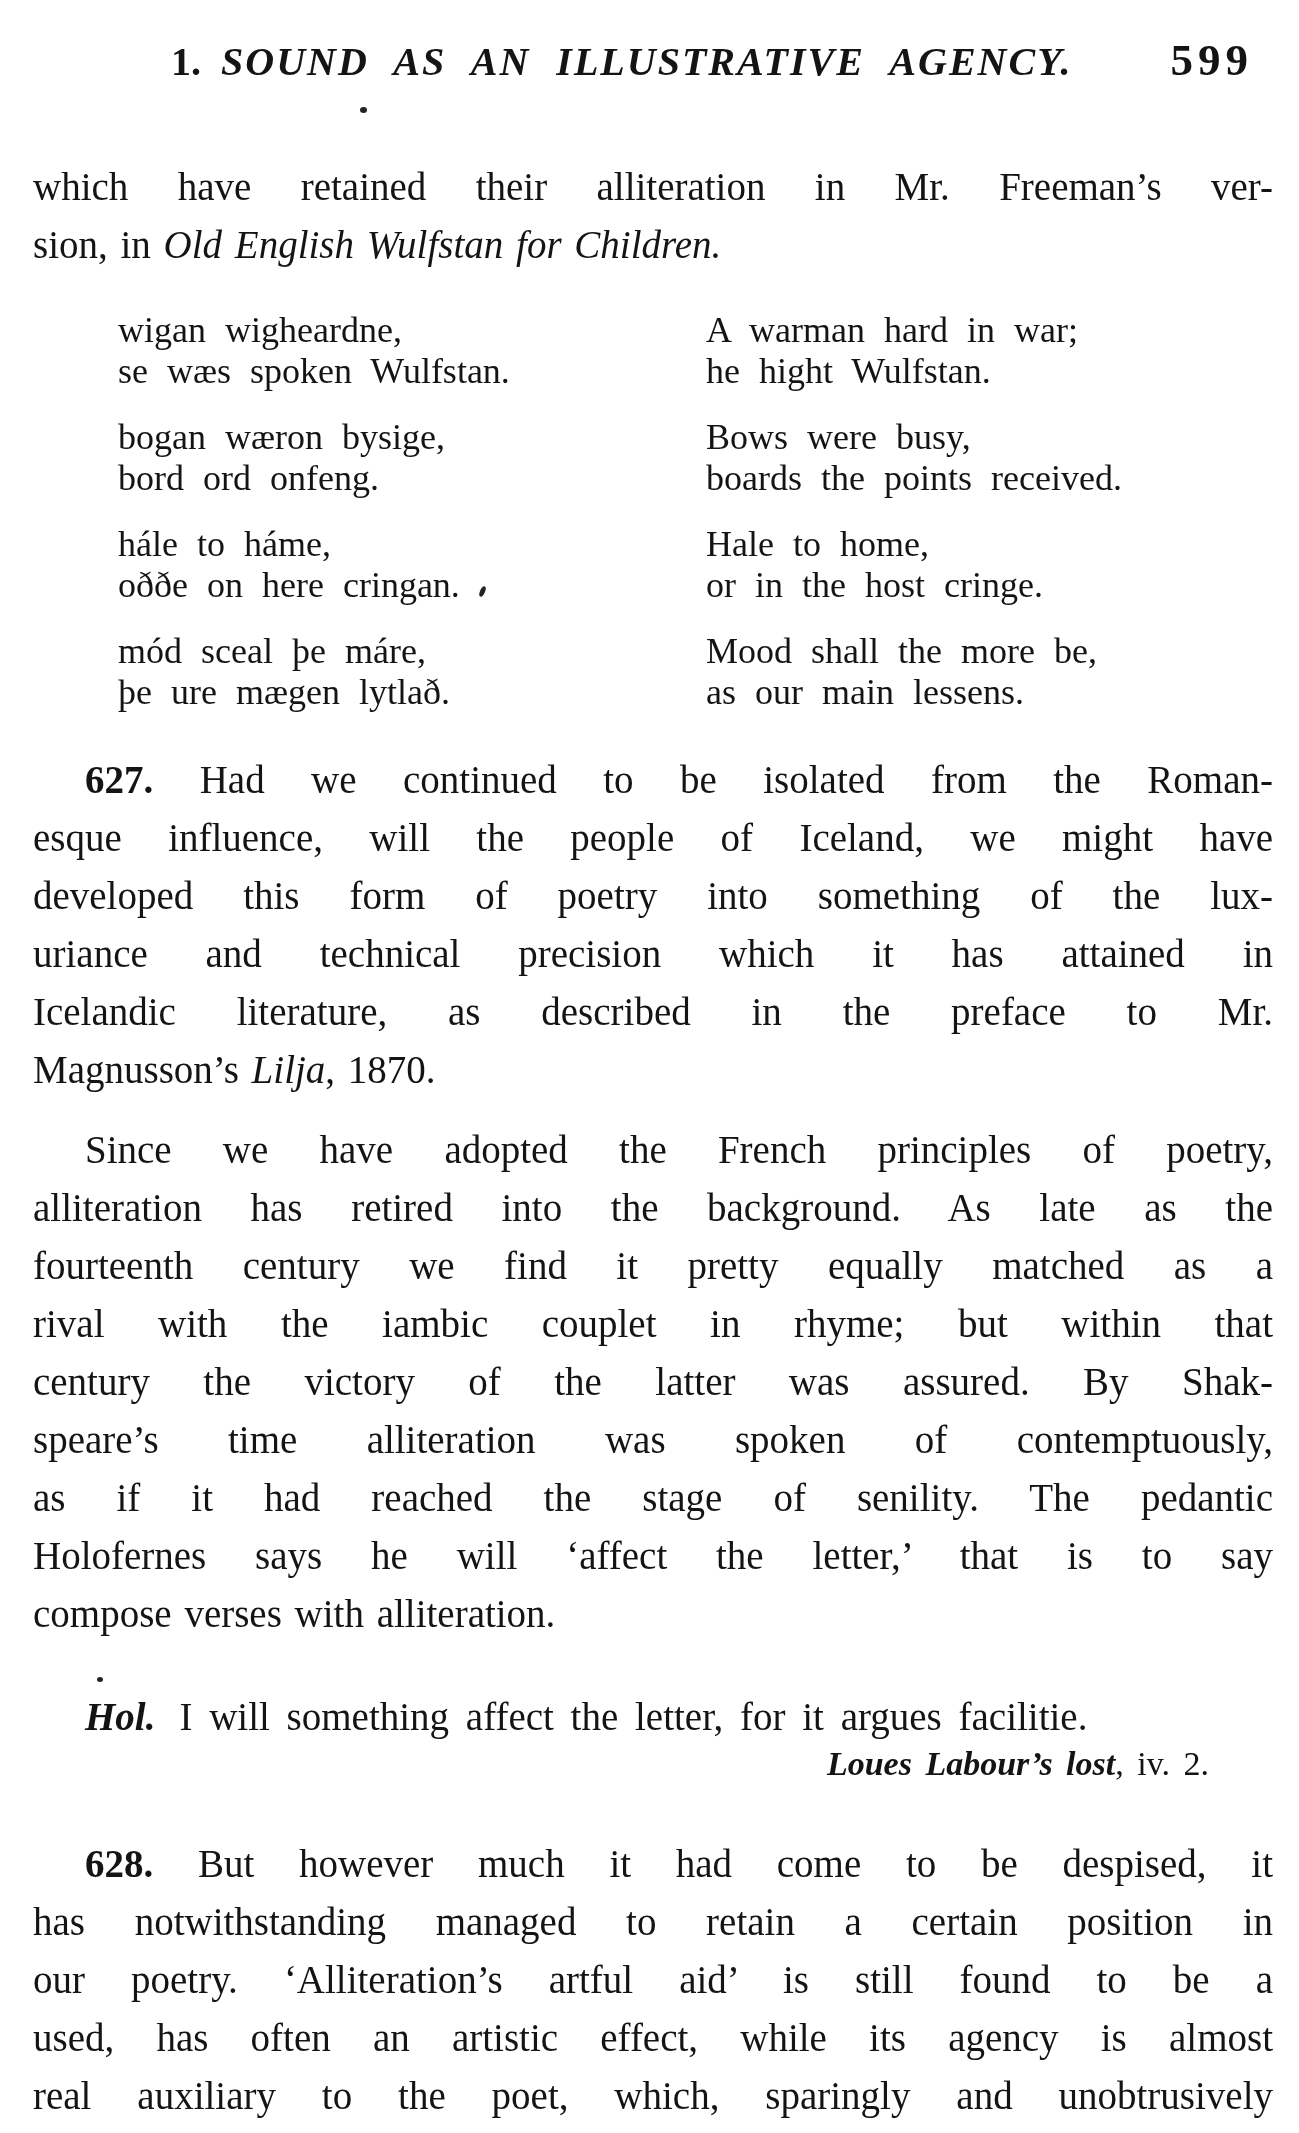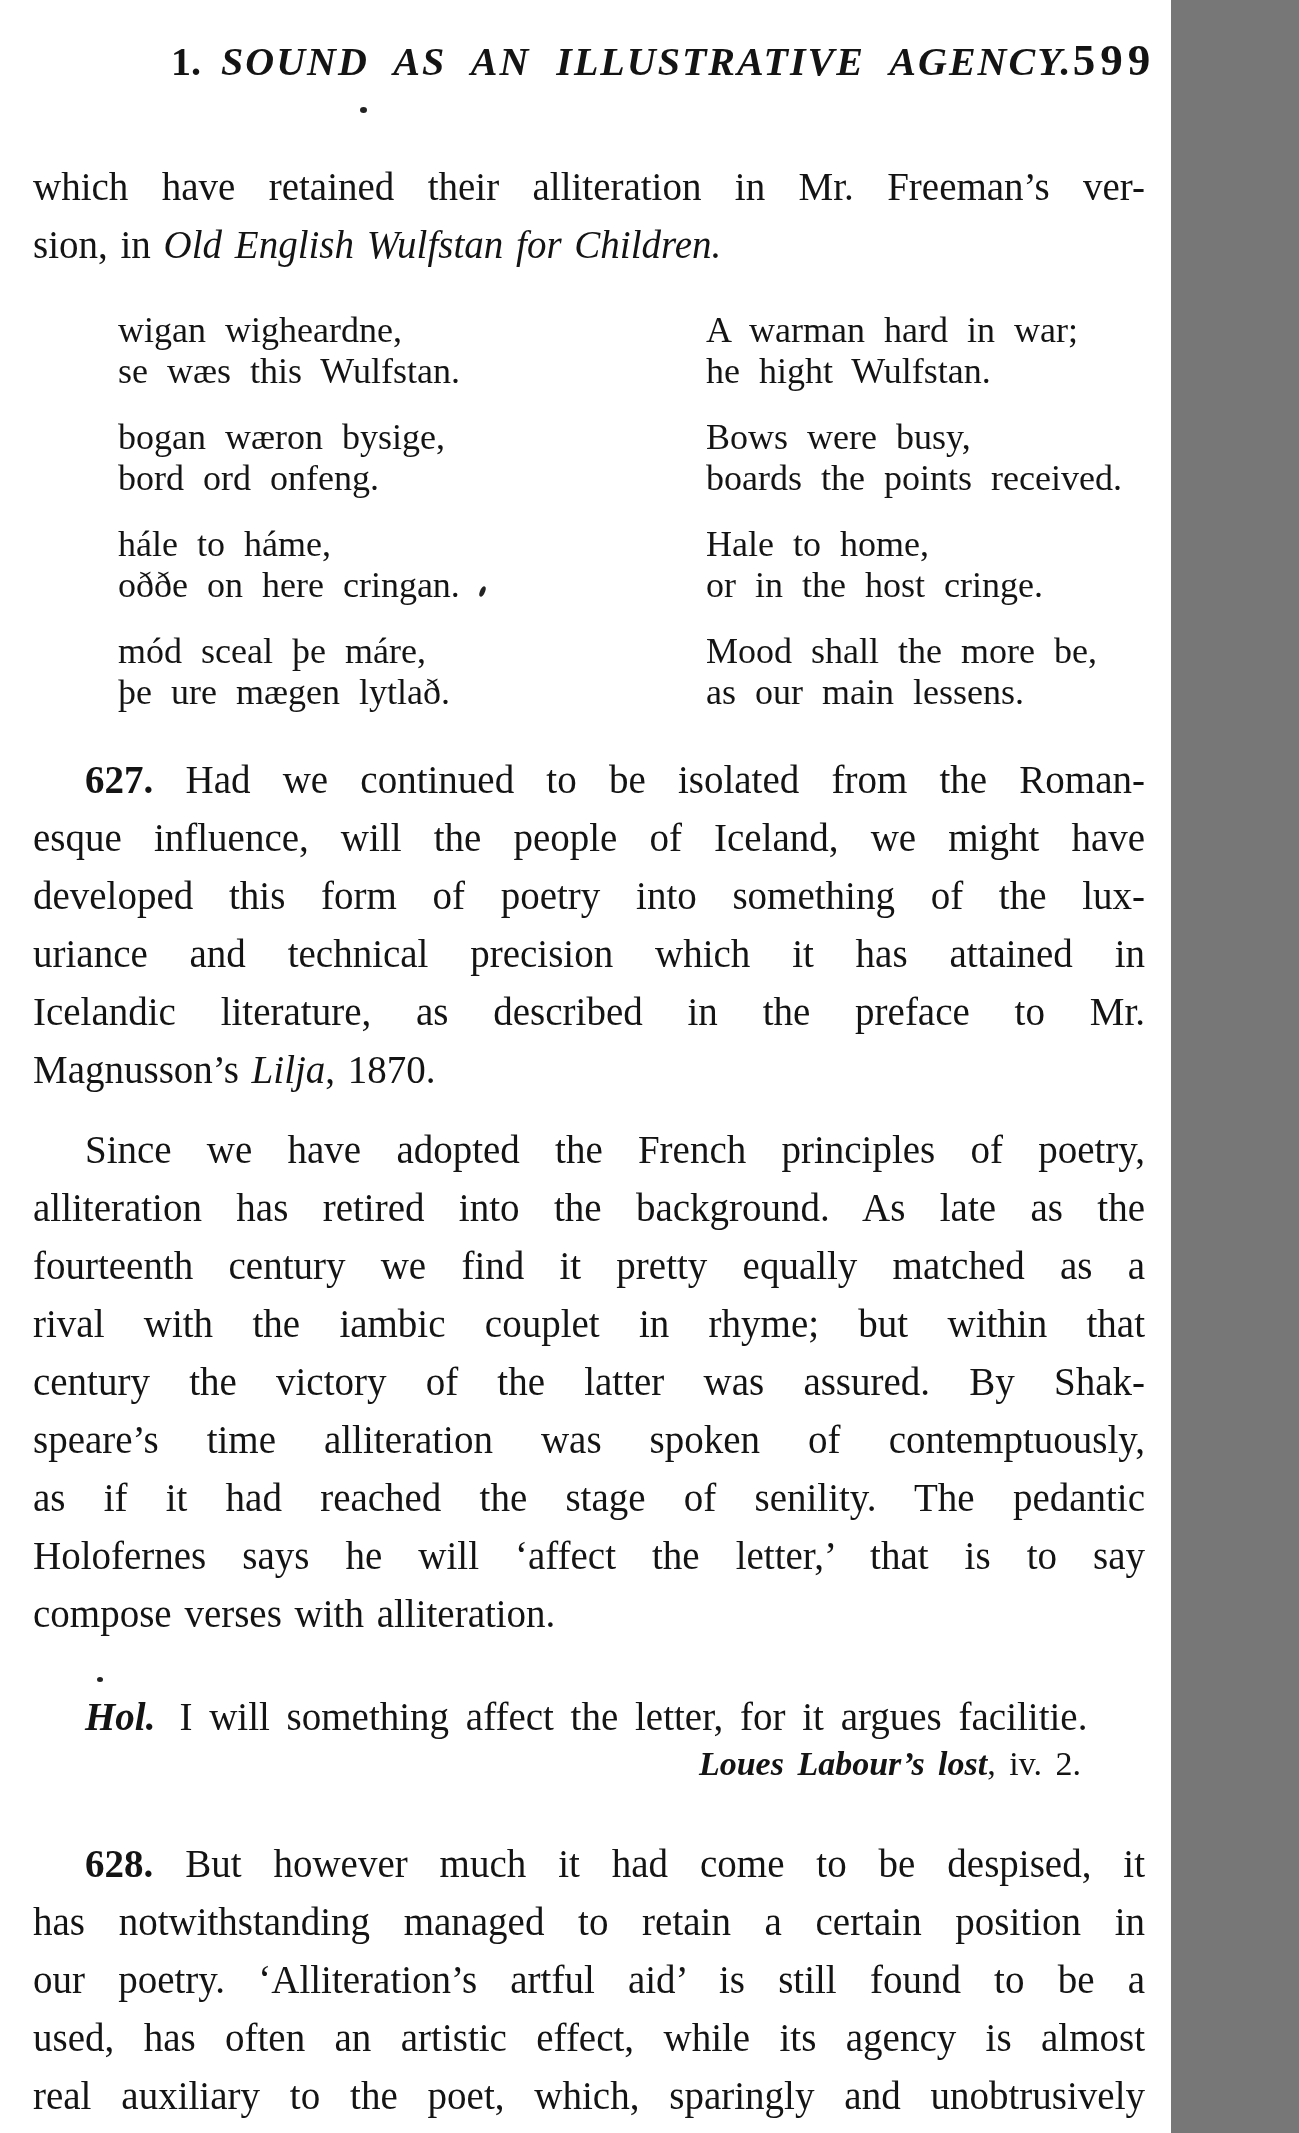--- a/index.html
+++ b/index.html
@@ -1,18 +1,18 @@
 <!DOCTYPE html>
 <html><head>
 <meta charset="utf-8">
 <style>
   html,body{margin:0;padding:0;background:#777;}
   .page{
     position:relative;
-    width:1171px;height:2133px;
+    width:1299px;height:2133px;
     background:#ffffff;
     color:#141414;
     font-family:"Liberation Serif", serif;
     box-sizing:border-box;
     padding:34px 26px 0 33px;
     overflow:hidden;
   }
   
   .header{display:flex;align-items:baseline;}
   .header-title{
@@ -83,21 +83,21 @@
 
   <section class="intro">
       <div class="line justify"><span class="seg-n">which have retained their alliteration in Mr. Freeman’s ver-</span></div>
       <div class="line"><span class="seg-n">sion, in </span><span class="seg-i">Old English Wulfstan for Children.</span></div>
     </section>
 
   <section class="verse" id="verse">
       <div class="stanza">
         <div class="vcol">
           <div class="vline">wigan wigheardne,</div>
-          <div class="vline">se wæs this Wulfstan.</div>
+          <div class="vline">se wæs spoken Wulfstan.</div>
         </div>
         <div class="vcol">
           <div class="vline">A warman hard in war;</div>
           <div class="vline">he hight Wulfstan.</div>
         </div>
       </div>
       <div class="stanza">
         <div class="vcol">
           <div class="vline">bogan wæron bysige,</div>
           <div class="vline">bord ord onfeng.</div>

